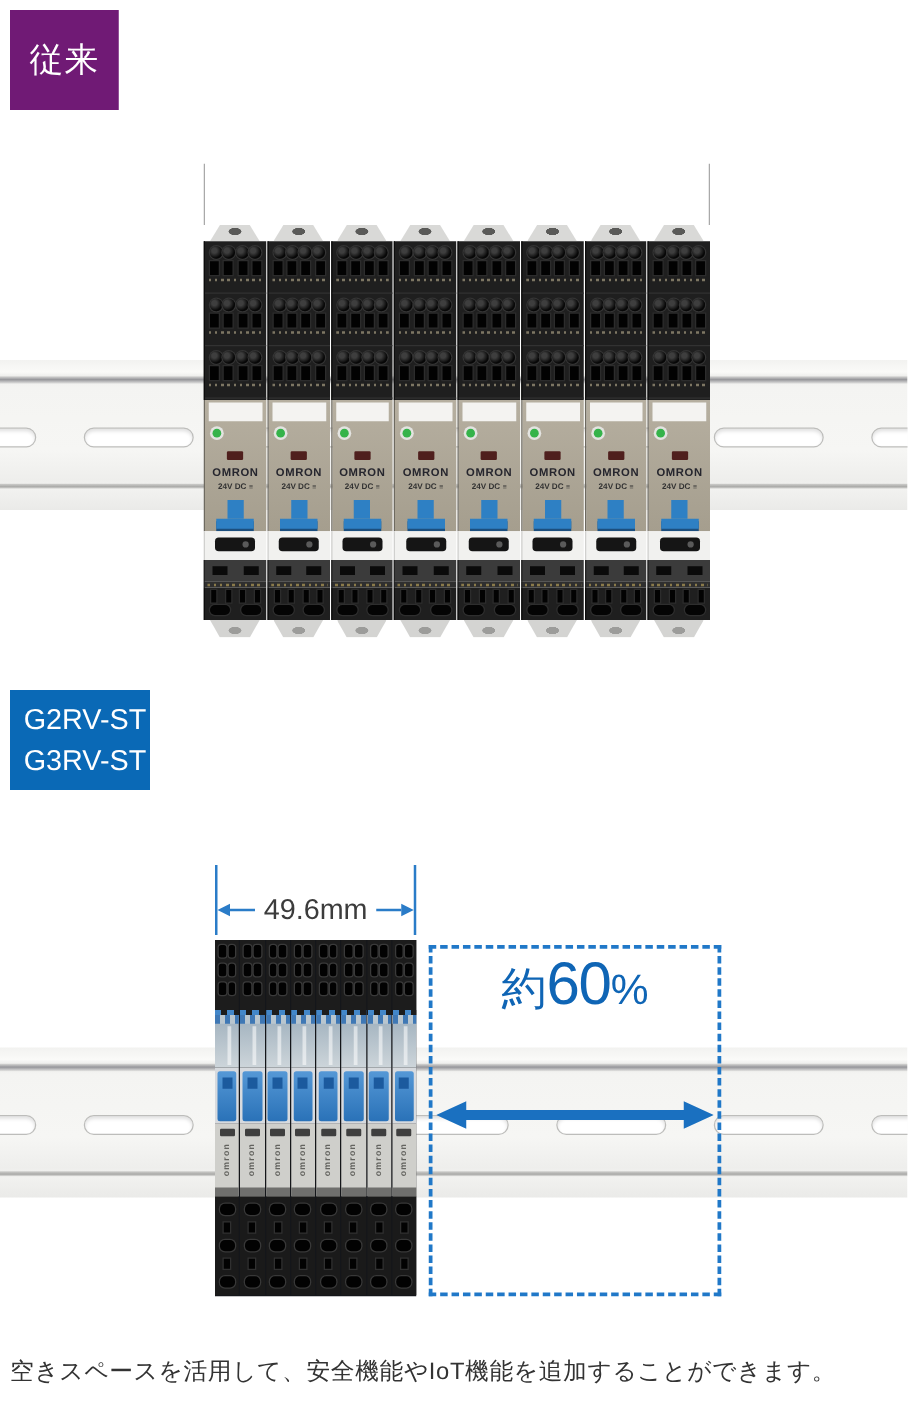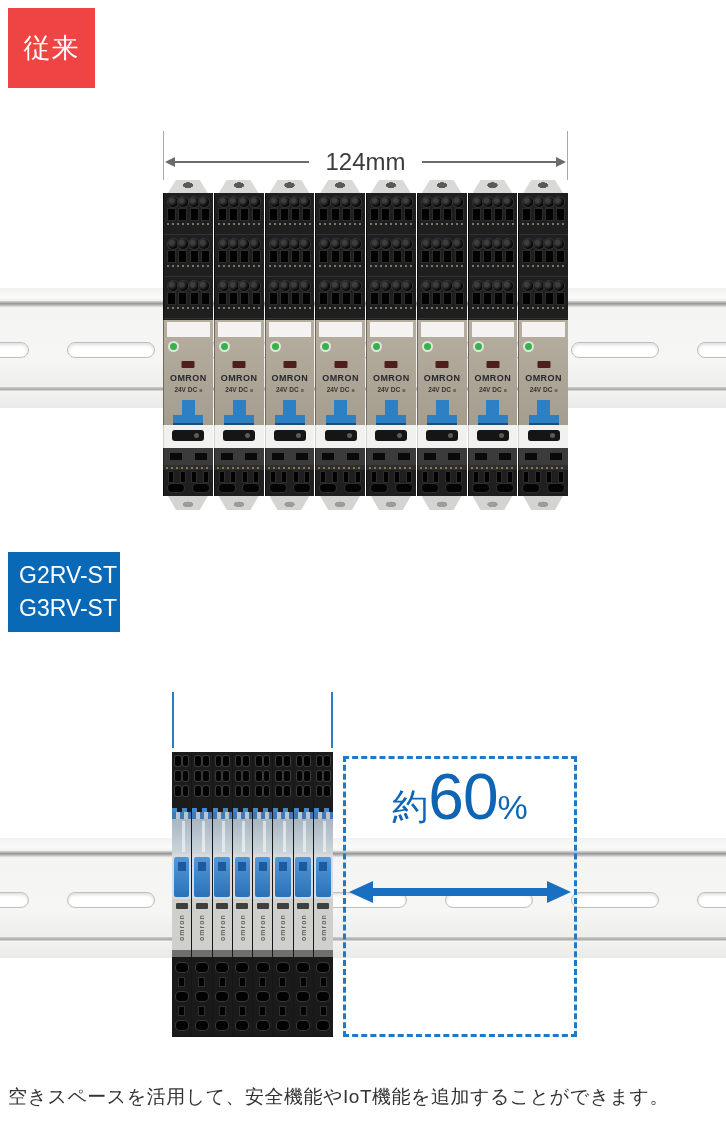--- a/index.html
+++ b/index.html
@@ -5,21 +5,21 @@
   html,body{margin:0;padding:0;}
   body{
     width:726px;height:1122px;position:relative;background:#ffffff;
     font-family:"Liberation Sans",sans-serif;overflow:hidden;
   }
   [data-interactable]{box-sizing:border-box;}
 
   
   .legacy-label{
     position:absolute;left:8px;top:8px;width:87px;height:80px;
-    background:#ef4444;color:#fff;font-size:27px;
+    background:#701a75;color:#fff;font-size:27px;
     display:flex;align-items:center;justify-content:center;letter-spacing:1px;
   }
   .product-badge{
     position:absolute;left:8px;top:552px;width:112px;height:80px;
     background:#0a69b6;color:#fff;font-size:23px;
     display:flex;flex-direction:column;justify-content:center;gap:6px;
     padding-left:11px;
   }
 
   
@@ -178,21 +178,21 @@
   .dashed-box{
     position:absolute;left:343px;top:756px;width:234px;height:281px;z-index:3;
     border:3px dashed #2078c8;
   }
   .reduction{
     position:absolute;left:343px;top:760px;width:234px;z-index:5;
     text-align:center;color:#0f65b5;
   }
   .reduction .l1{display:inline-flex;align-items:baseline;}
   .reduction .approx{font-size:36px;}
-  .reduction .value{font-size:64px;letter-spacing:-1px;}
+  .reduction .value{font-size:48px;letter-spacing:-1px;}
   .reduction .pct{font-size:34px;}
   .reduction .l2{
     font-size:46px;letter-spacing:3px;margin-top:-6px;
     text-shadow:-2px -2px 0 #fff,2px -2px 0 #fff,-2px 2px 0 #fff,2px 2px 0 #fff,
                 0 -2px 0 #fff,0 2px 0 #fff,-2px 0 0 #fff,2px 0 0 #fff;
   }
   .space-arrow{position:absolute;left:349px;top:877px;z-index:4;}
 
   
   .caption{
@@ -201,27 +201,20 @@
   }
 </style>
 </head>
 <body>
 
 <div class="legacy-label" data-interactable="false">従来</div>
 
 <div class="dim dim-legacy" data-interactable="false">
   <span class="tick left" data-interactable="false"></span>
   <span class="tick right" data-interactable="false"></span>
-  <div class="dim-row" data-interactable="false">
-    <span class="ah l" data-interactable="false"></span>
-    <span class="seg" data-interactable="false"></span>
-    <span class="txt" data-interactable="false">124mm</span>
-    <span class="seg" data-interactable="false"></span>
-    <span class="ah r" data-interactable="false"></span>
-  </div>
 </div>
 
 <div class="din-rail rail-legacy" data-interactable="false">
   <div class="edge-top" data-interactable="false"></div>
   <div class="edge-bottom" data-interactable="false"></div>
 <span class="rail-oval" data-interactable="false" style="left: -59px;"></span>
     <span class="rail-oval" data-interactable="false" style="left: 67px;"></span>
     <span class="rail-oval" data-interactable="false" style="left: 193px;"></span>
     <span class="rail-oval" data-interactable="false" style="left: 319px;"></span>
     <span class="rail-oval" data-interactable="false" style="left: 445px;"></span>
@@ -952,20 +945,27 @@
 </div>
 
 <div class="product-badge" data-interactable="false">
   <span data-interactable="false">G2RV-ST</span>
   <span data-interactable="false">G3RV-ST</span>
 </div>
 
 <div class="dim dim-new" data-interactable="false">
   <span class="tick left" data-interactable="false"></span>
   <span class="tick right" data-interactable="false"></span>
+  <div class="dim-row" data-interactable="false">
+    <span class="ah l" data-interactable="false"></span>
+    <span class="seg" data-interactable="false"></span>
+    <span class="txt" data-interactable="false">49.6mm</span>
+    <span class="seg" data-interactable="false"></span>
+    <span class="ah r" data-interactable="false"></span>
+  </div>
 </div>
 
 <div class="din-rail rail-new" data-interactable="false">
   <div class="edge-top" data-interactable="false"></div>
   <div class="edge-bottom" data-interactable="false"></div>
 <span class="rail-oval" data-interactable="false" style="left: -59px;"></span>
     <span class="rail-oval" data-interactable="false" style="left: 67px;"></span>
     <span class="rail-oval" data-interactable="false" style="left: 193px;"></span>
     <span class="rail-oval" data-interactable="false" style="left: 319px;"></span>
     <span class="rail-oval" data-interactable="false" style="left: 445px;"></span>

